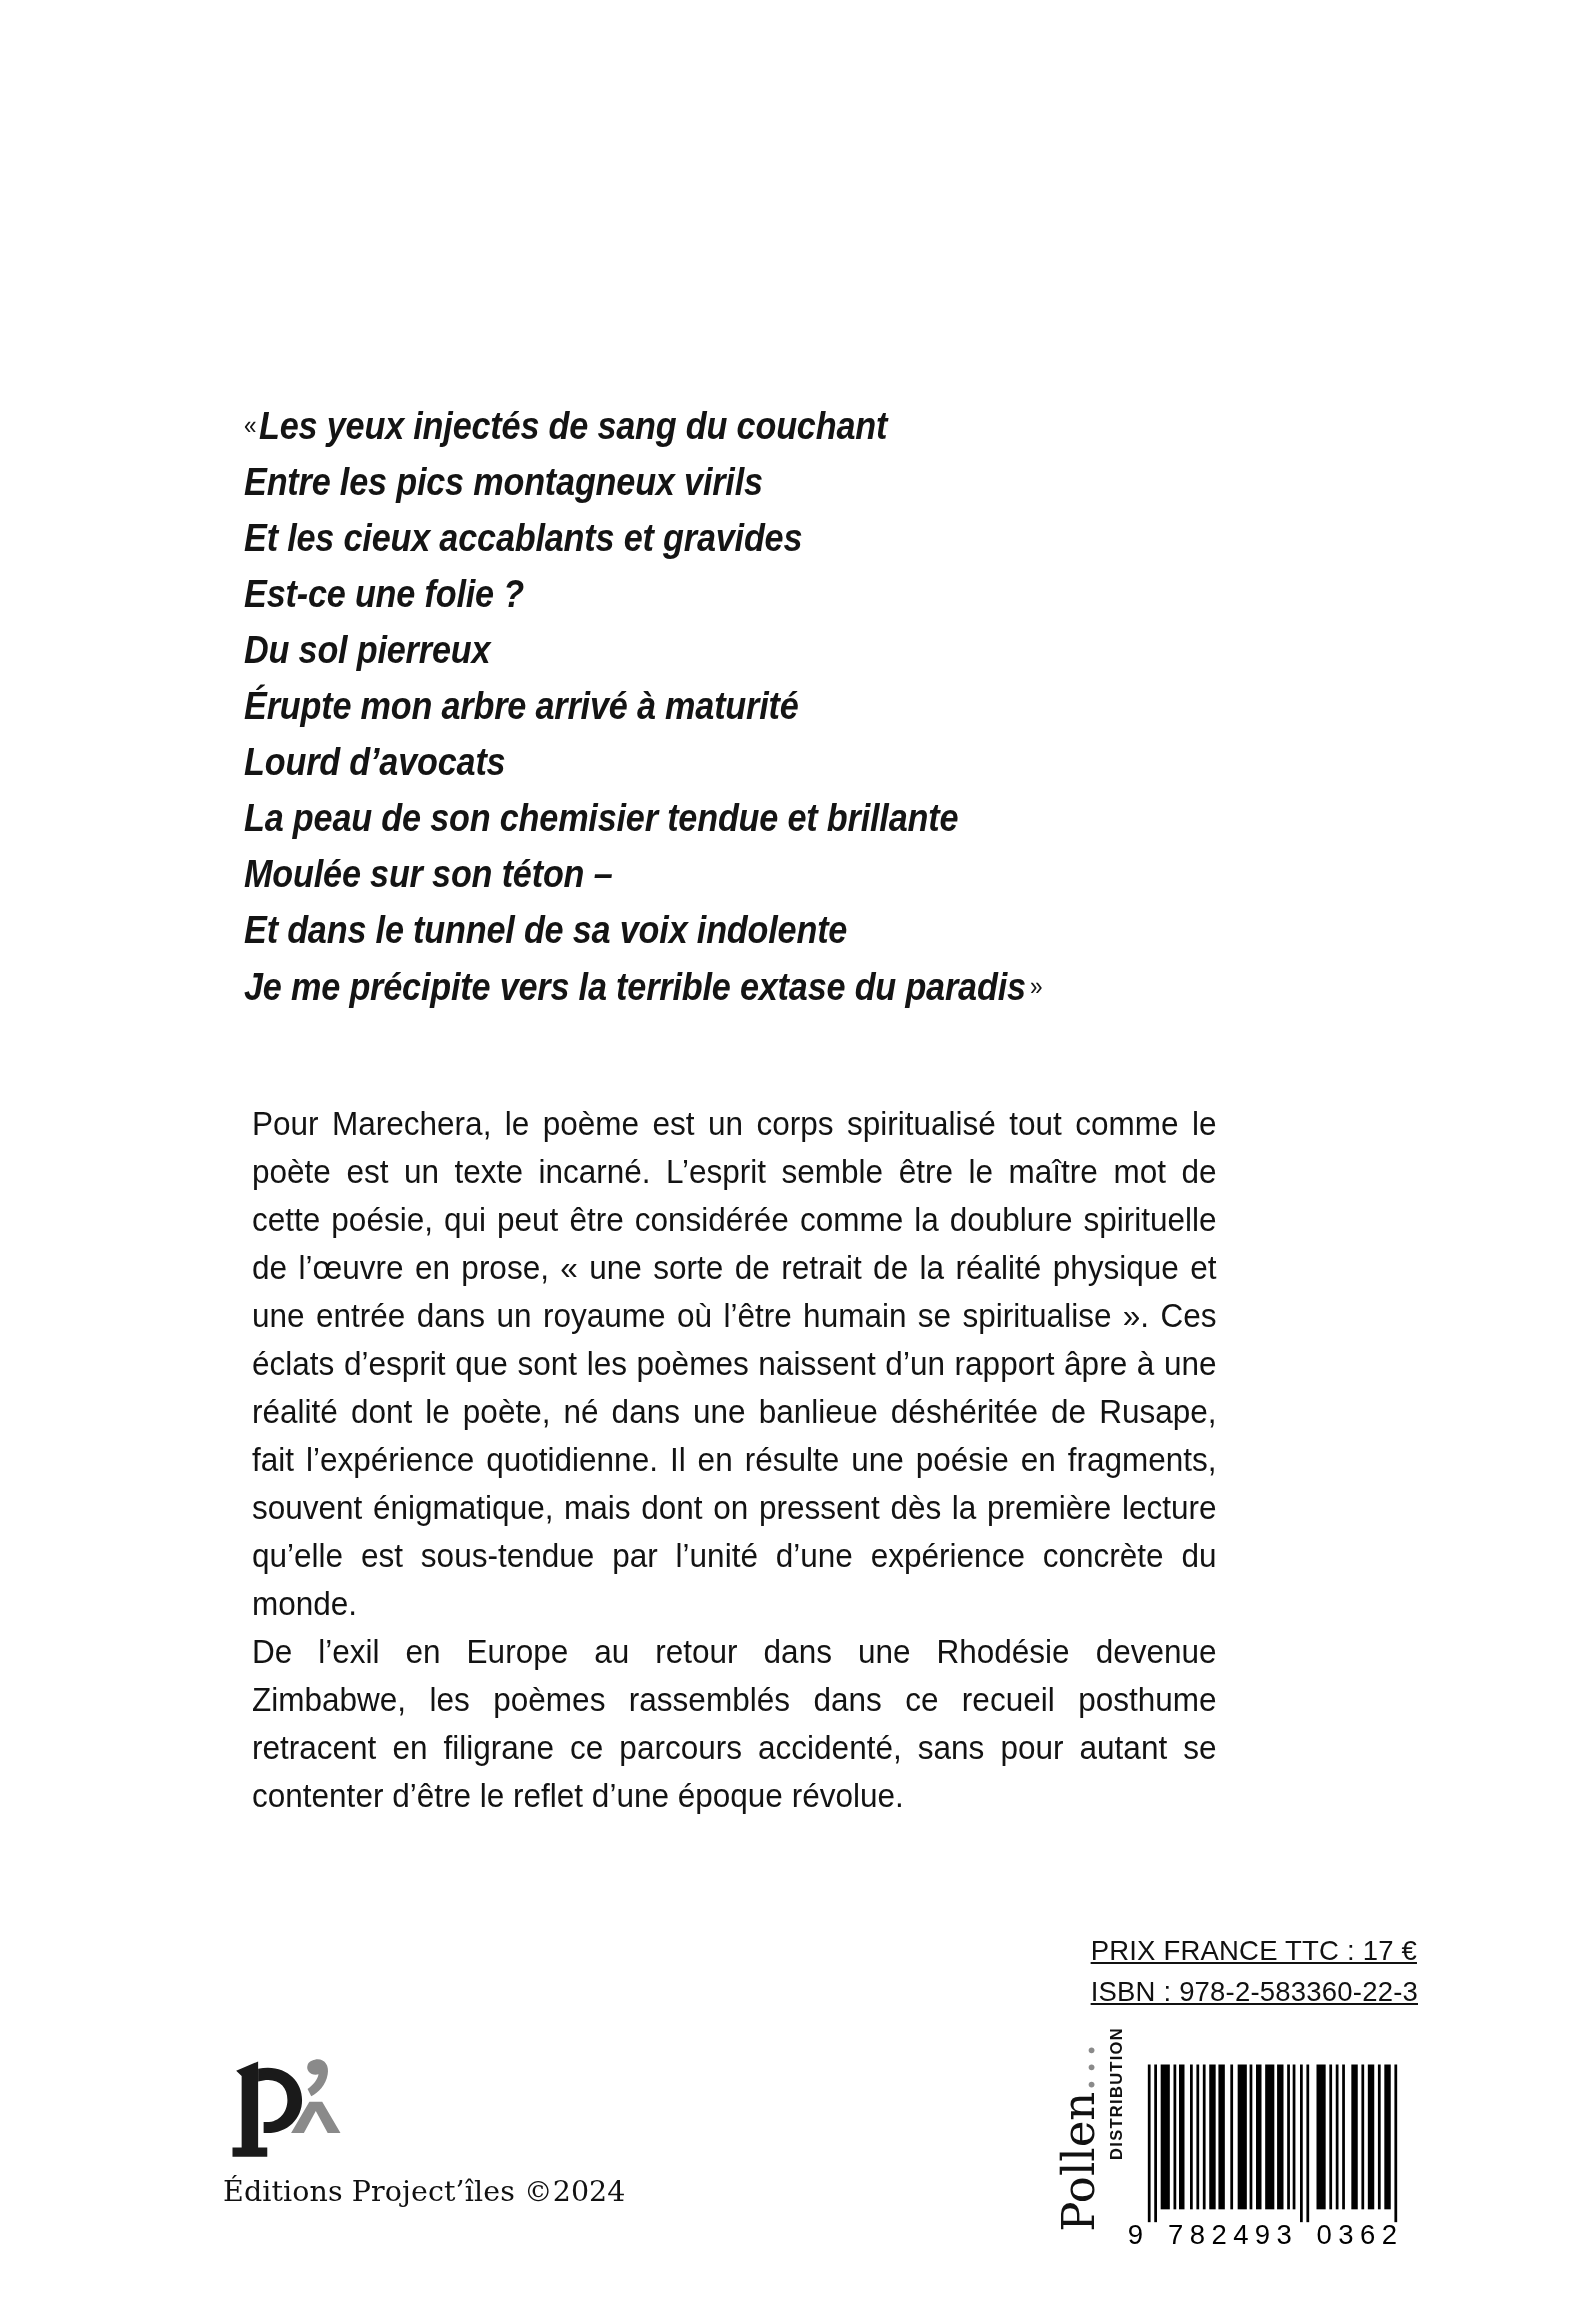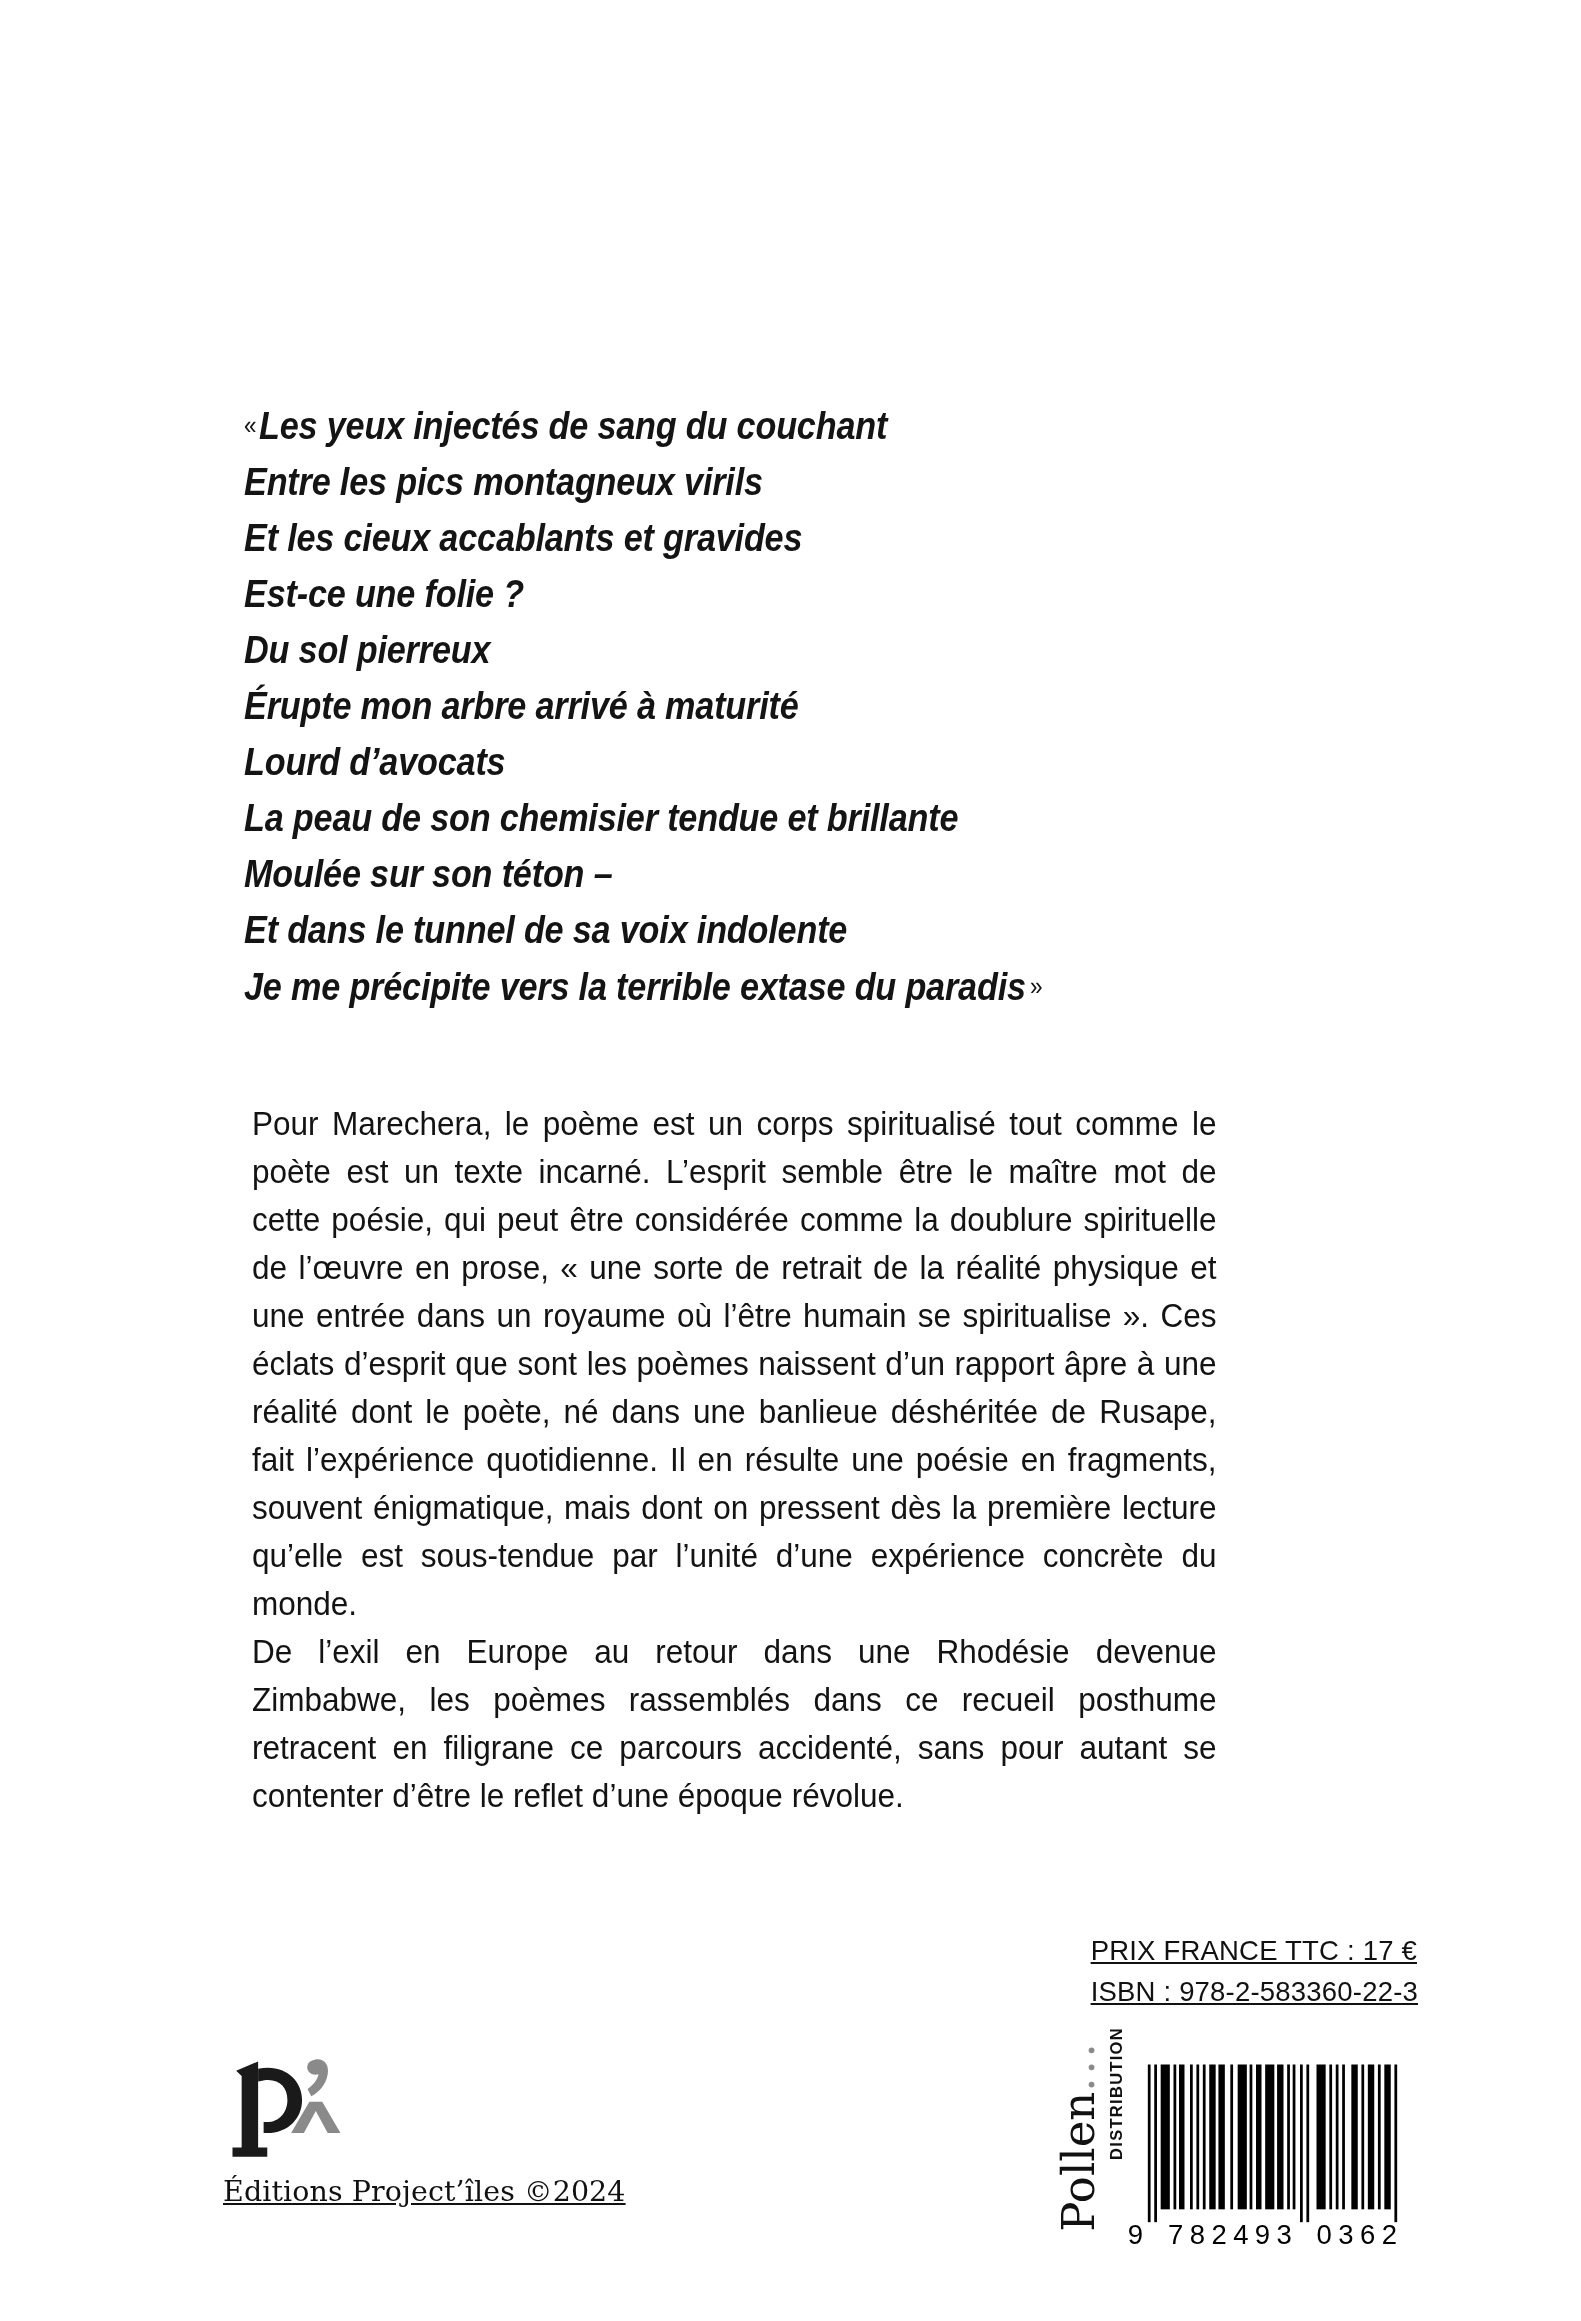--- a/index.html
+++ b/index.html
@@ -89,21 +89,20 @@
     white-space: nowrap;
     text-decoration: underline;
   }
 
   
   #publisher {
     position: absolute;
     left: 223px;
     top: 2045px;
     width: 514px;
-    text-decoration: underline;
   }
   #pub-logo {
     width: 119px;
     height: 119px;
     margin-left: 3.7px;
     margin-bottom: 5.5px;
     display: block;
   }
   .pub-text {
     font-family: "DejaVu Serif", "Liberation Serif", serif;

